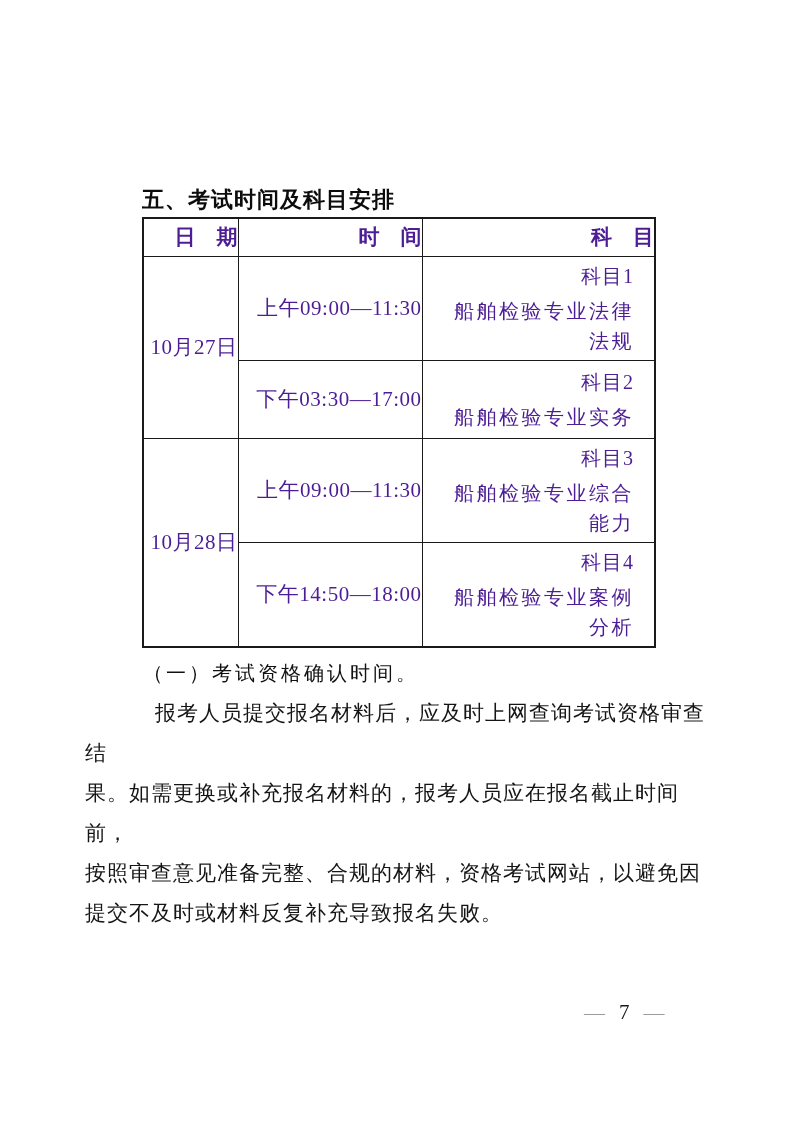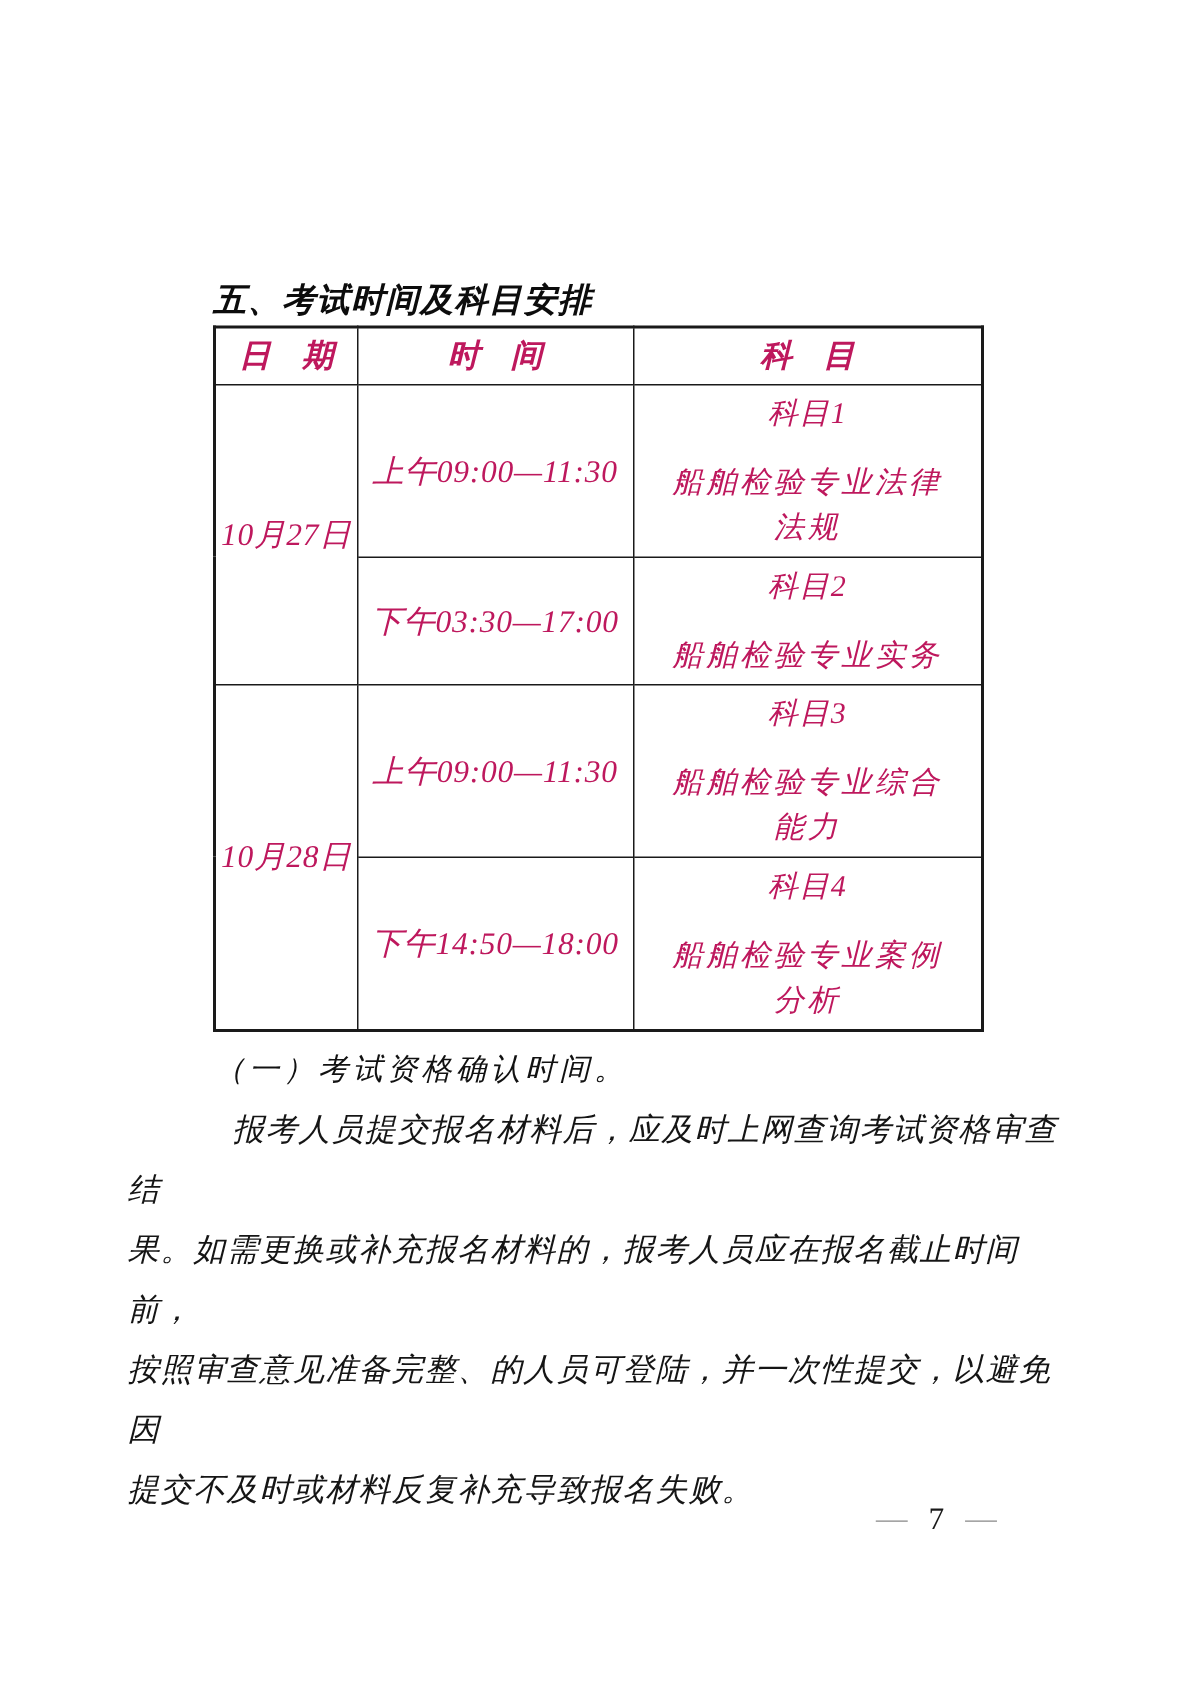--- a/index.html
+++ b/index.html
@@ -11,21 +11,20 @@
     background: #ffffff;
     color: #111111;
     font-family: "Liberation Serif", "DejaVu Serif", serif;
     overflow: hidden;
   }
   .content {
     position: absolute;
     left: 85px;
     top: 186px;
     width: 620px;
-    font-style: italic;
   }
   .heading {
     font-family: "Liberation Sans", "DejaVu Sans", sans-serif;
     font-weight: bold;
     font-size: 22px;
     line-height: 28px;
     letter-spacing: 1px;
     padding-left: 57px;
     color: #0c0c0c;
   }
@@ -33,38 +32,38 @@
 
   table.schedule {
     border-collapse: collapse;
     table-layout: fixed;
     margin: 3px 0 0 57px;
     width: 512px;
     border: 2px solid #1a1a1a;
   }
   table.schedule th, table.schedule td {
     border: 1px solid #1a1a1a;
-    text-align: center;
+    text-align: right;
     vertical-align: middle;
-    color: #be185d;
+    color: #4c1d95;
   }
   table.schedule thead th {
     height: 38px;
     font-family: "Liberation Sans", "DejaVu Sans", sans-serif;
     font-weight: bold;
     font-size: 21px;
   }
   col.c-date { width: 95px; }
   col.c-time { width: 184px; }
   col.c-subject { width: 233px; }
   td.cell-date { font-size: 21px; letter-spacing: 0.5px; }
   td.cell-time { height: 78px; font-size: 21px; letter-spacing: 0.5px; margin-left: 24px; }
   td.cell-subject { height: 78px; font-size: 20px; padding: 4px 20px; }
   .subject-no { line-height: 30px; letter-spacing: 1px; }
-  .subject-name { line-height: 30px; margin-top: 16px; letter-spacing: 2.5px; }
+  .subject-name { line-height: 30px; margin-top: 5px; letter-spacing: 2.5px; }
 
   .note {
     margin-top: 14px;
     padding-left: 58px;
     font-size: 20px;
     line-height: 32px;
     letter-spacing: 2.5px;
   }
   .subheading {
     margin-top: 8px;
@@ -152,21 +151,21 @@
         </tr>
       </tbody>
     </table>
 
 
 
     <div class="subheading">（一）考试资格确认时间。</div>
 
     <p class="para">报考人员提交报名材料后，应及时上网查询考试资格审查结
 果。如需更换或补充报名材料的，报考人员应在报名截止时间前，
-按照审查意见准备完整、的人员可登陆，并一次性提交，以避免因
+按照审查意见准备完整、合规的材料，资格考试网站，以避免因
 提交不及时或材料反复补充导致报名失败。</p>
 
 
 
   </div>
 
   <div class="page-number">
     <span class="dash">—</span>
     <span class="num">7</span>
     <span class="dash">—</span>

